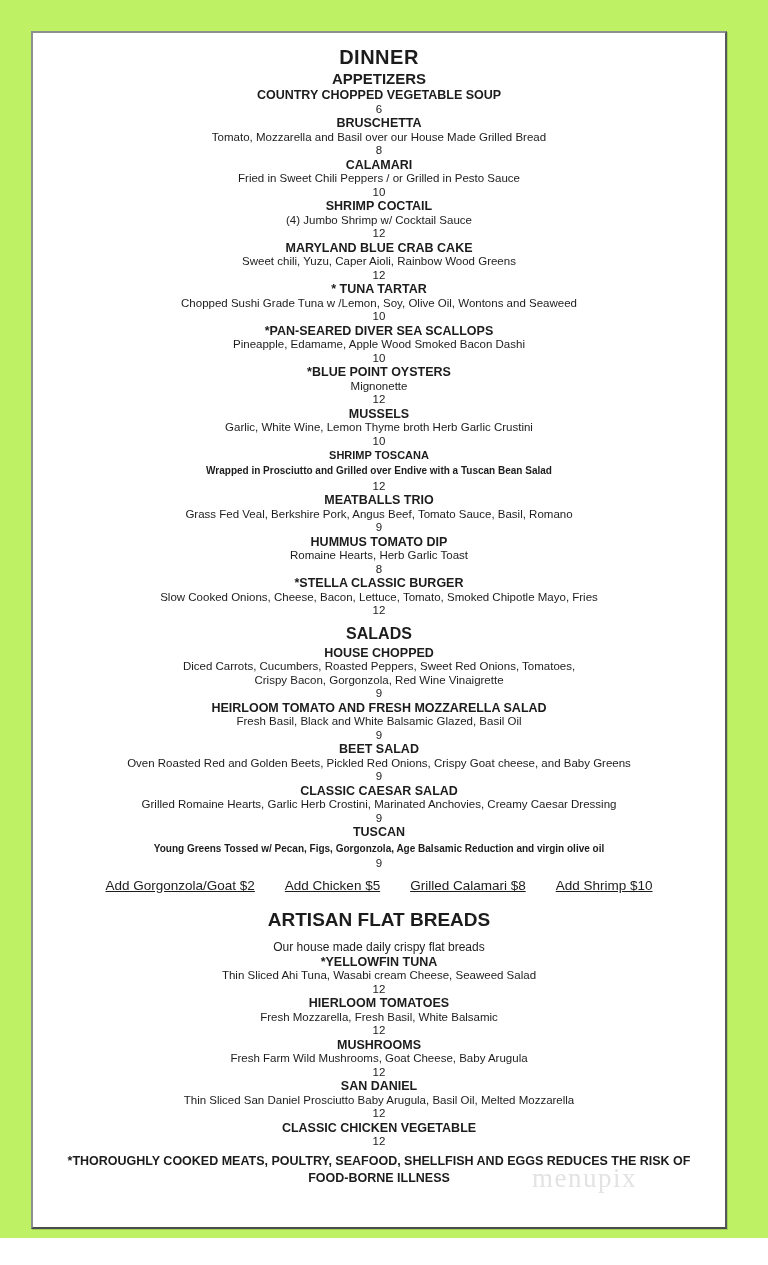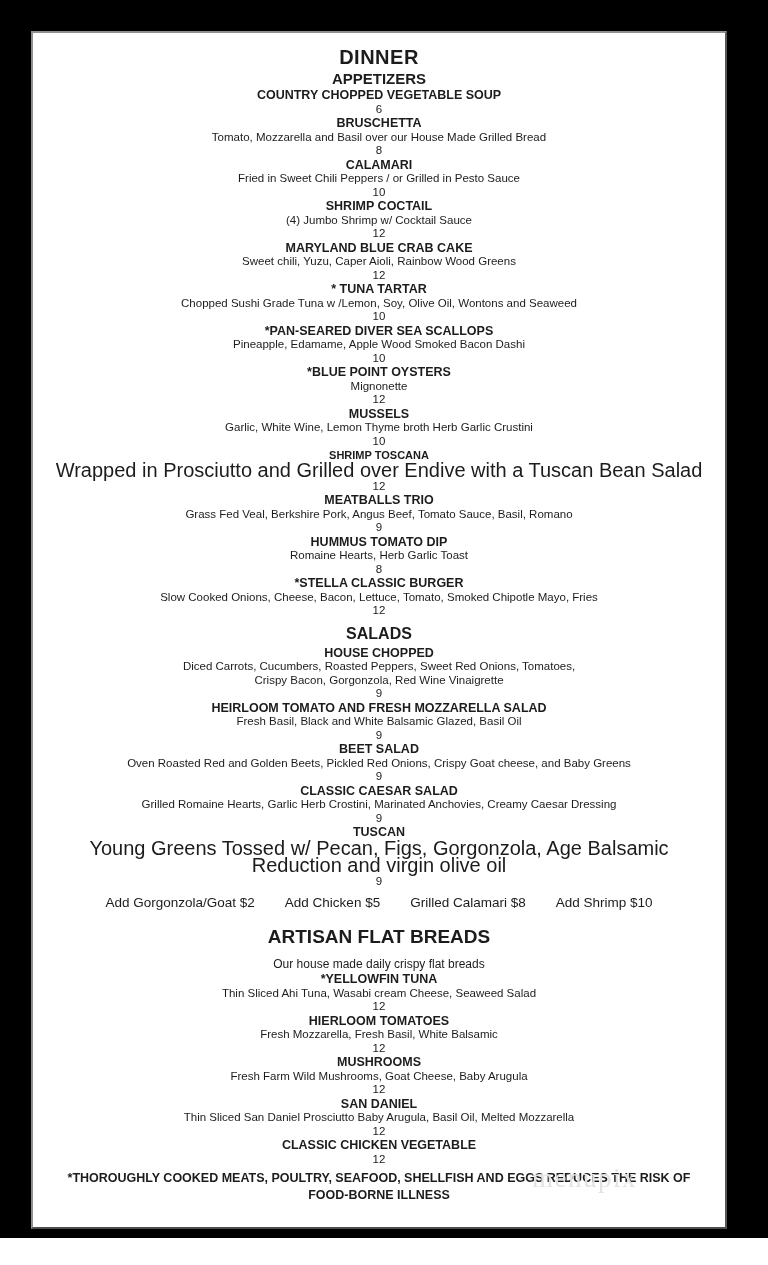--- a/index.html
+++ b/index.html
@@ -6,21 +6,21 @@
     margin: 0;
     padding: 0;
     background: #ffffff;
     font-family: "Liberation Sans", sans-serif;
     color: #1c1c1c;
   }
   .viewport {
     position: relative;
     width: 768px;
     height: 1238px;
-    background: #000000;
+    background: #bef264;
     overflow: hidden;
   }
   .page {
     position: absolute;
     left: 31px;
     top: 31px;
     width: 696px;
     height: 1198px;
     background: #ffffff;
     border: 2px solid #8f8f8f;
@@ -68,36 +68,38 @@
   .item-name.name-sm {
     font-size: 11px;
     line-height: 14px;
   }
   .item-desc {
     font-size: 11.5px;
     line-height: 13.5px;
     white-space: pre-line;
   }
   .item-desc.desc-lg {
-    font-size: 20px;
+    font-size: 10px;
     line-height: 17.5px;
+    font-weight: bold;
   }
   .item-price {
     font-size: 11.5px;
     line-height: 13.5px;
   }
   .addons-row {
     display: flex;
     justify-content: center;
     gap: 30px;
     font-size: 13.5px;
     line-height: 16px;
     margin-top: 7px;
     margin-bottom: 2px;
     white-space: nowrap;
+    text-decoration: underline;
   }
   .footer-note {
     font-size: 12.5px;
     font-weight: bold;
     line-height: 17px;
     margin-top: 4px;
     padding: 0 4px;
   }
   .watermark {
     position: absolute;

